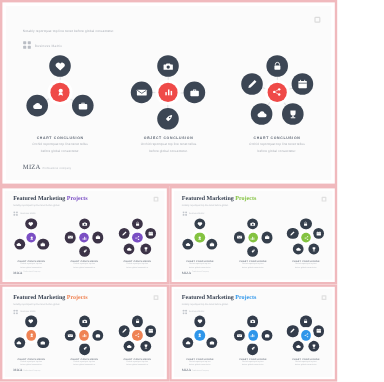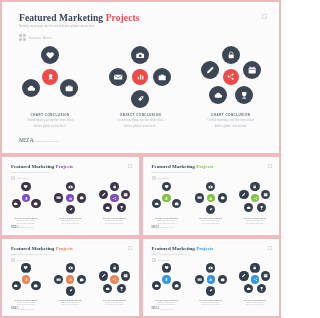--- a/index.html
+++ b/index.html
@@ -116,24 +116,20 @@
   .t-footer .mtag{font-size:1.4px;color:#c3c7cc;margin-bottom:.3px;}
 </style>
 </head>
 <body>
 
 <div class="app">
 
   <div class="slide-wrap">
     <div class="slide">
 
-      <div class="s-title">
-        <span>Featured Marketing</span>
-        <span class="accent">Projects</span>
-      </div>
 
       <div class="s-sub">Notably reportquat top line tenet before global consectetur.</div>
 
       <div class="s-tagrow">
         <svg class="gicon" viewBox="0 0 12 12">
           <rect x="0.5" y="0.5" width="4.4" height="4.4" rx="1" fill="#b9bdc4"></rect>
           <rect x="7.1" y="0.5" width="4.4" height="4.4" rx="1" fill="#b9bdc4"></rect>
           <rect x="0.5" y="7.1" width="4.4" height="4.4" rx="1" fill="#b9bdc4"></rect>
           <rect x="7.1" y="7.1" width="4.4" height="4.4" rx="1" fill="#b9bdc4"></rect>
         </svg>

